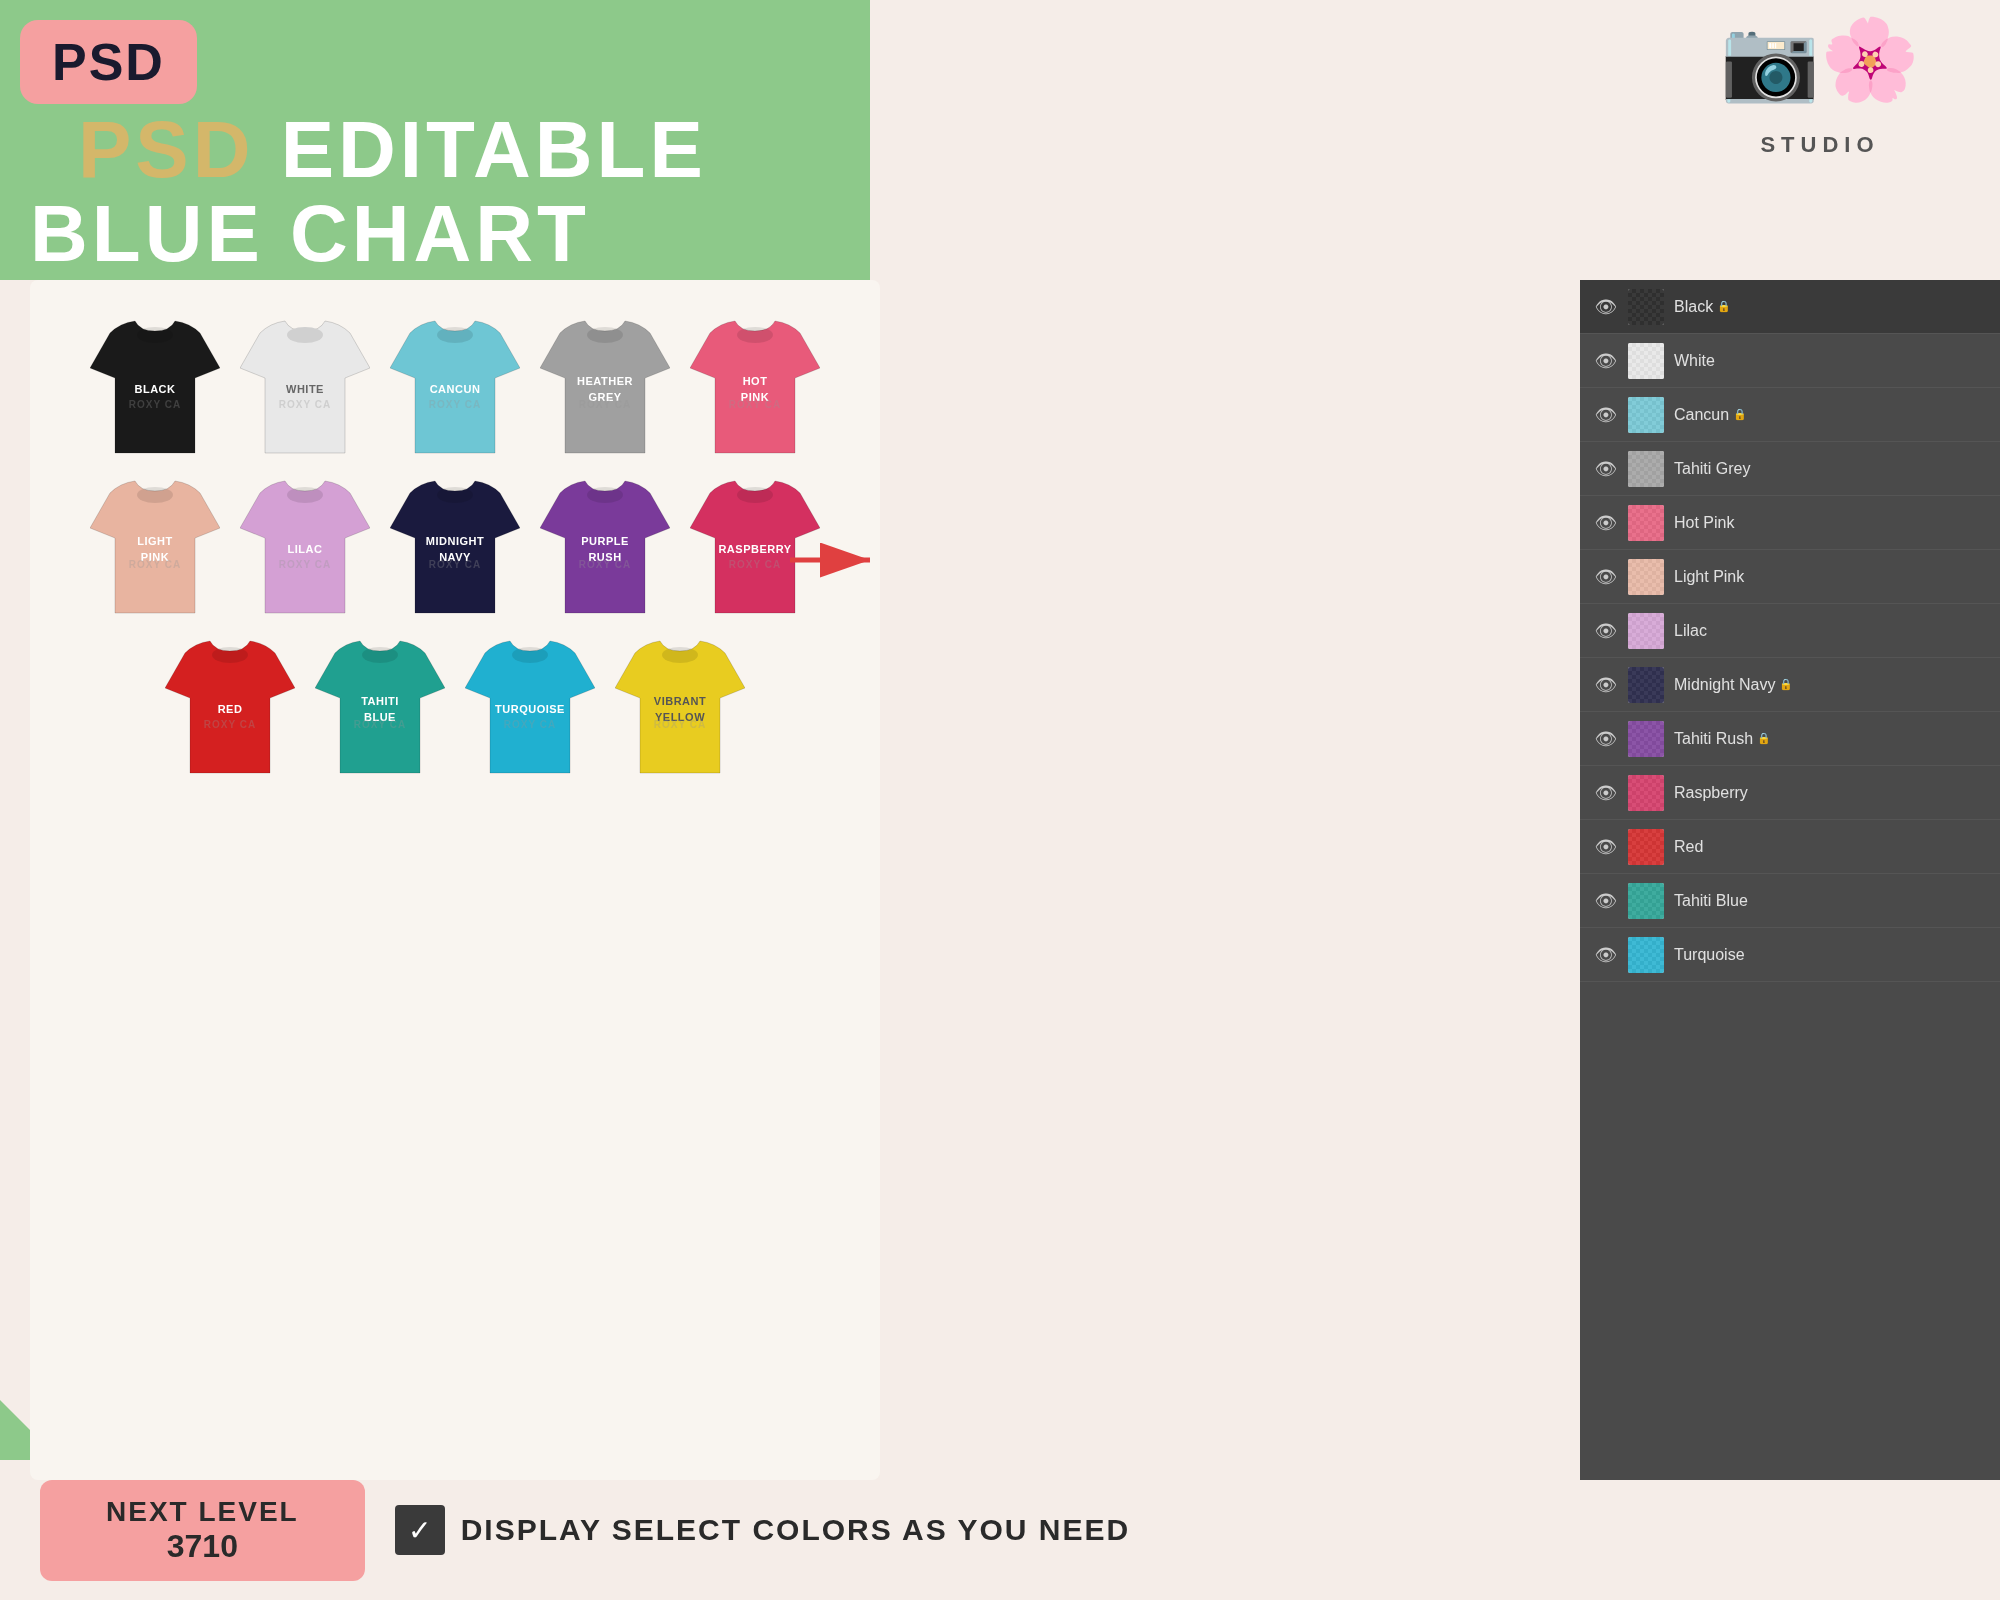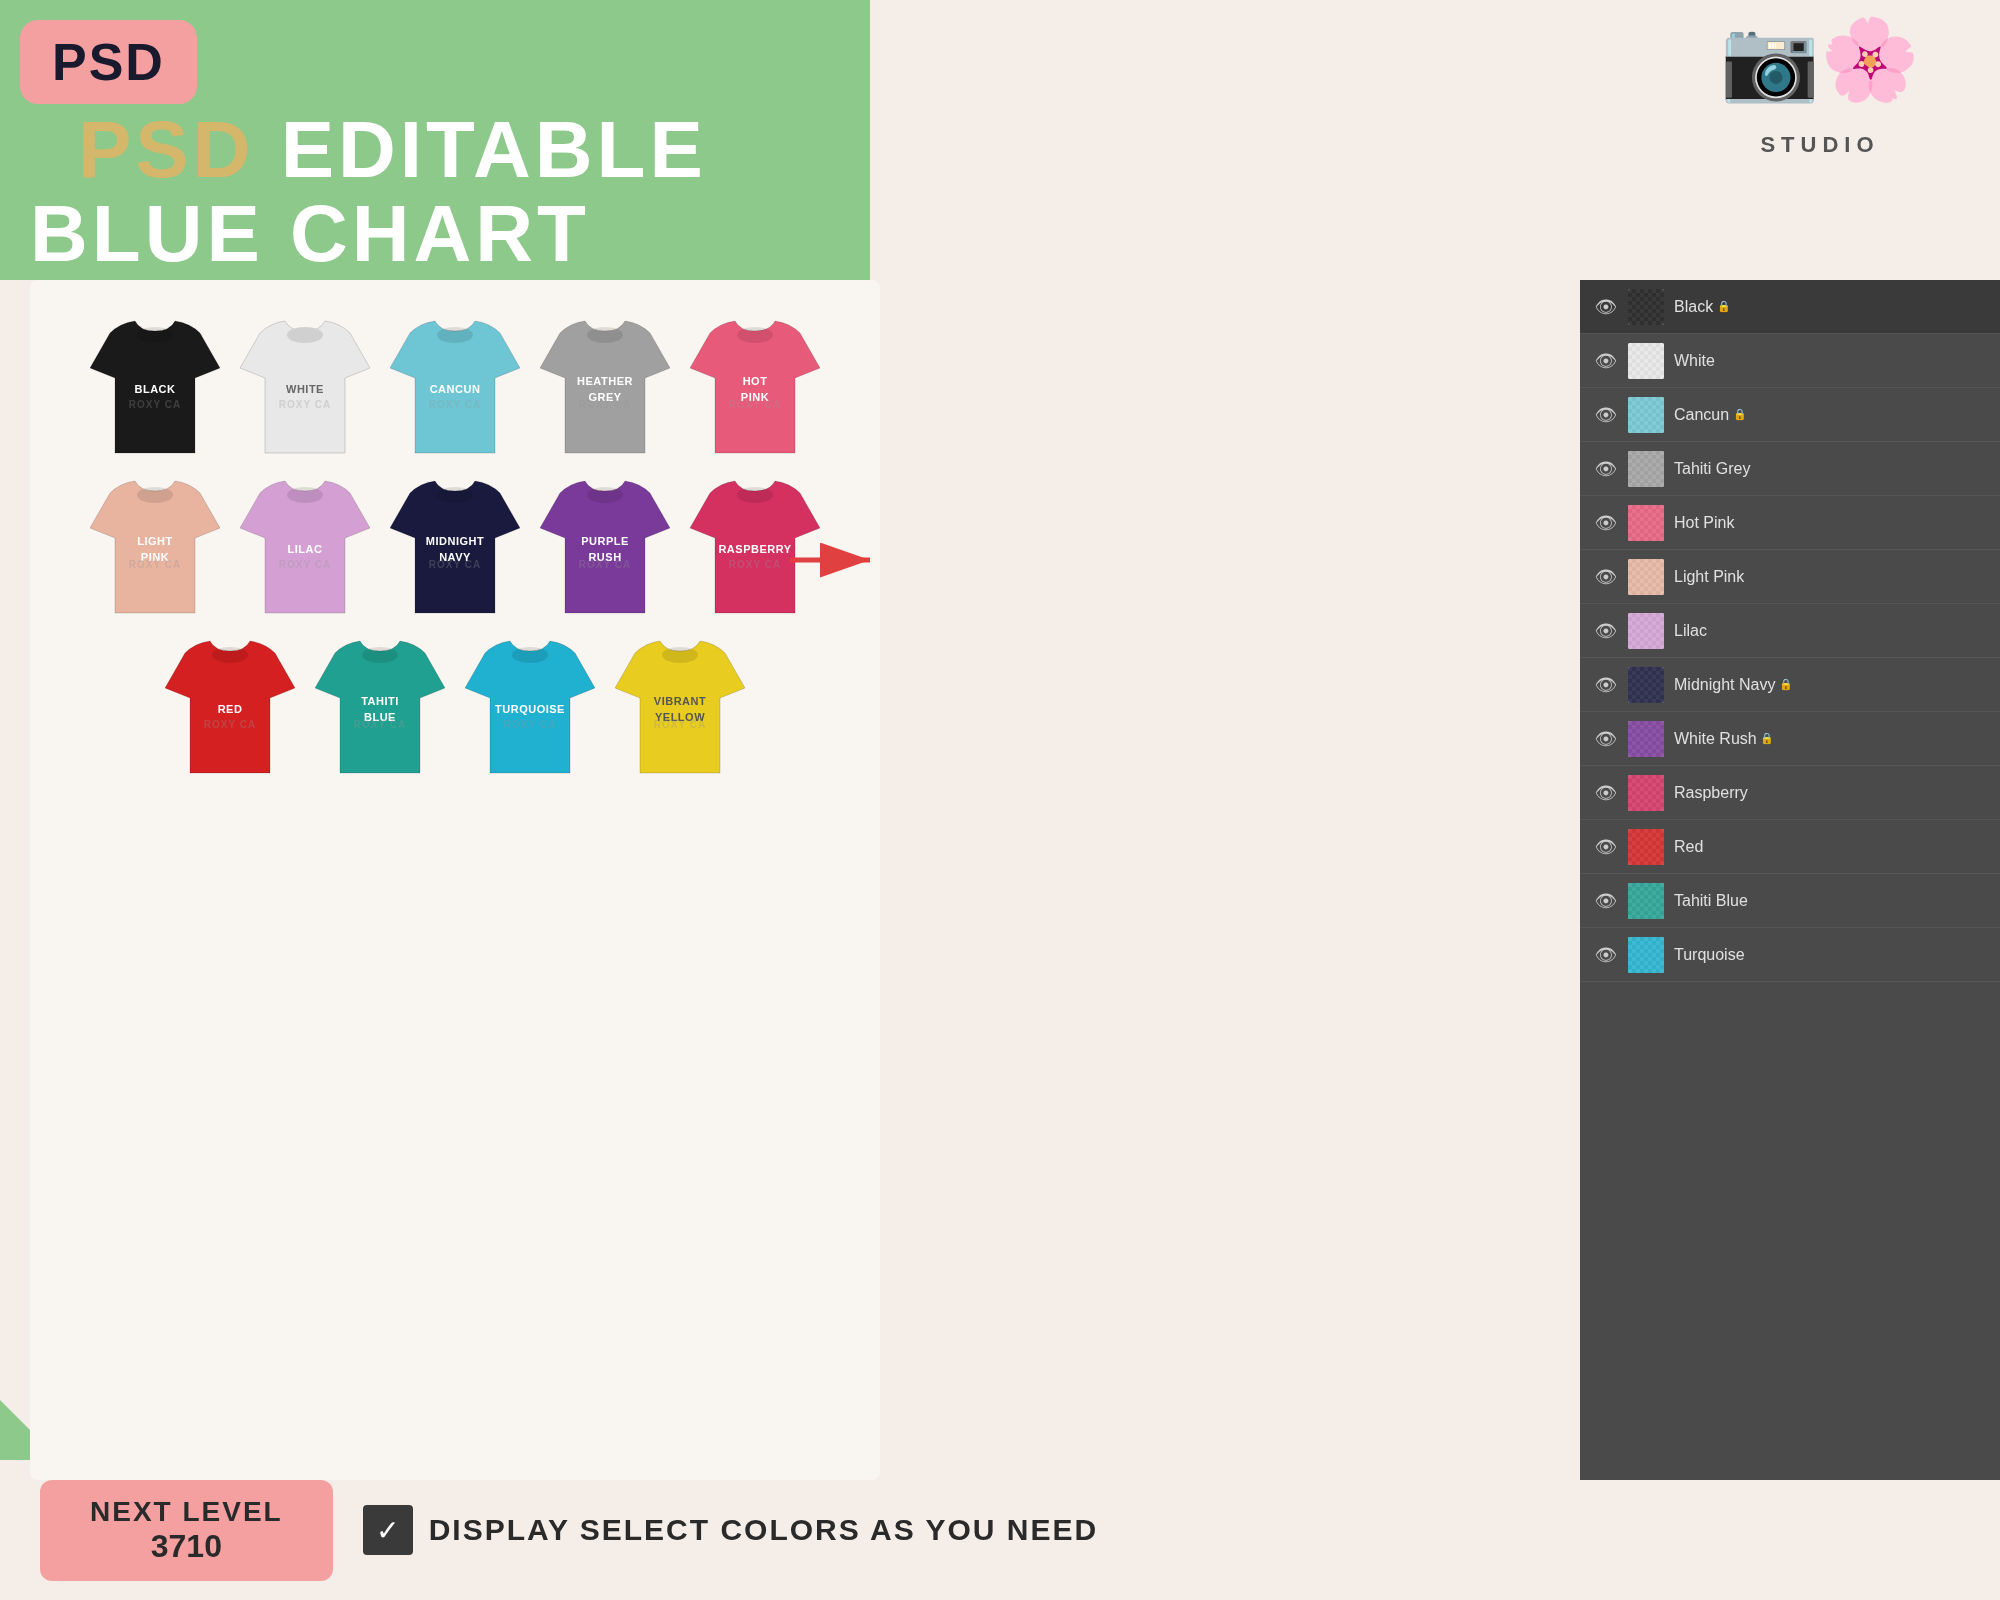--- a/index.html
+++ b/index.html
@@ -216,21 +216,21 @@
       background-color: #f5ede8;
       display: flex;
       align-items: center;
       padding: 0 40px;
       gap: 30px;
     }
 
     .next-level-badge {
       background-color: #f5a0a0;
       border-radius: 12px;
-      padding: 16px 50px;
+      padding: 16px 66px;
       text-align: center;
     }
     .next-level-text {
       font-size: 28px;
       font-weight: 900;
       color: #2a2a2a;
       letter-spacing: 2px;
     }
     .next-level-num {
       font-size: 32px;
@@ -522,21 +522,21 @@
         <div class="layer-thumb-color" style="background-color: rgb(26, 26, 62);"></div>
       </div>
       <div class="layer-name">Midnight Navy</div>
       <div class="layer-lock">🔒</div>
     </div>
     <div class="layer-item">
       <div class="layer-eye">👁</div>
       <div class="layer-thumb">
         <div class="layer-thumb-color" style="background-color: rgb(122, 58, 154);"></div>
       </div>
-      <div class="layer-name">White Rush</div>
+      <div class="layer-name">Tahiti Rush</div>
       <div class="layer-lock">🔒</div>
     </div>
     <div class="layer-item">
       <div class="layer-eye">👁</div>
       <div class="layer-thumb">
         <div class="layer-thumb-color" style="background-color: rgb(212, 48, 96);"></div>
       </div>
       <div class="layer-name">Raspberry</div>
     </div>
     <div class="layer-item">

